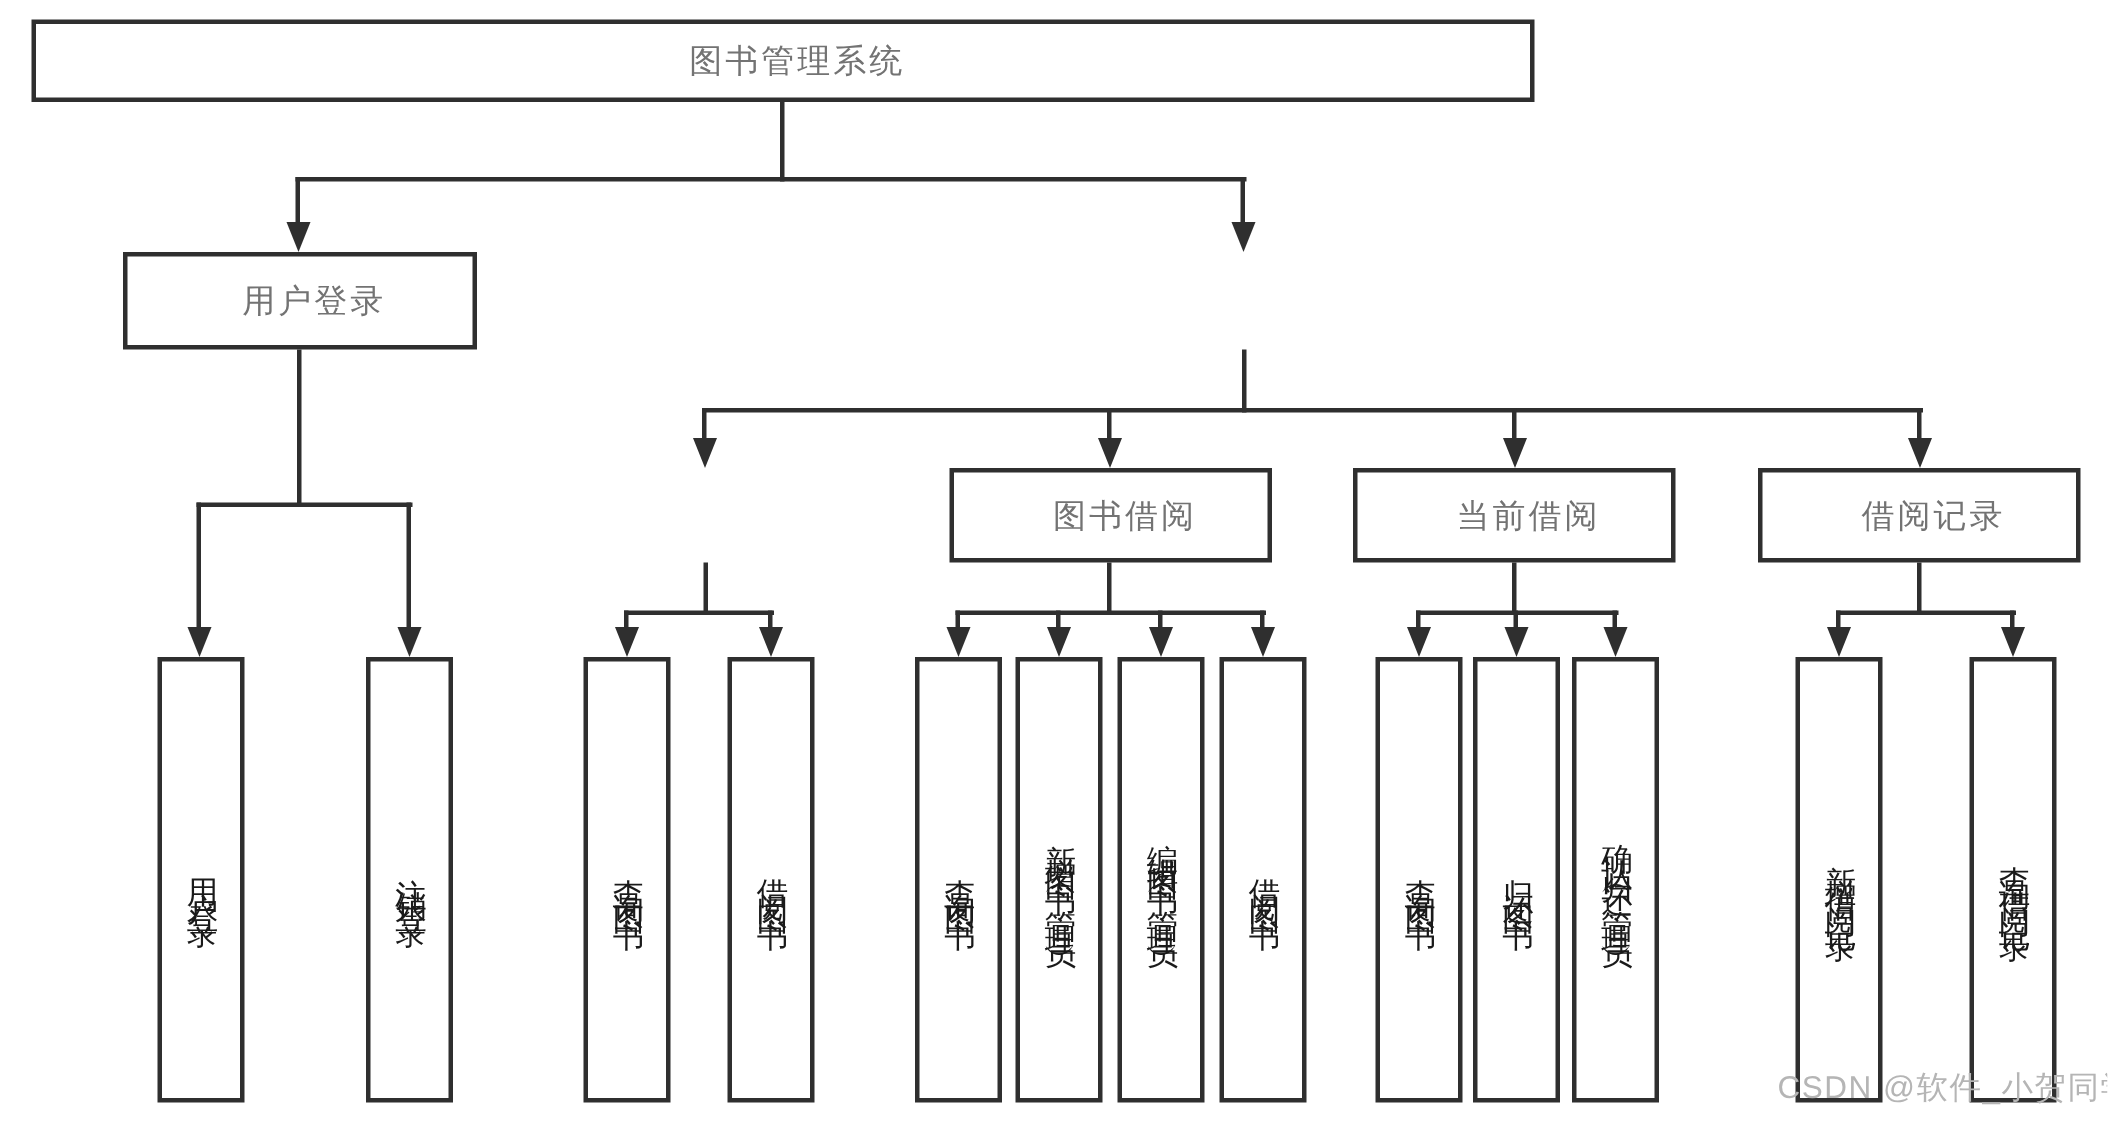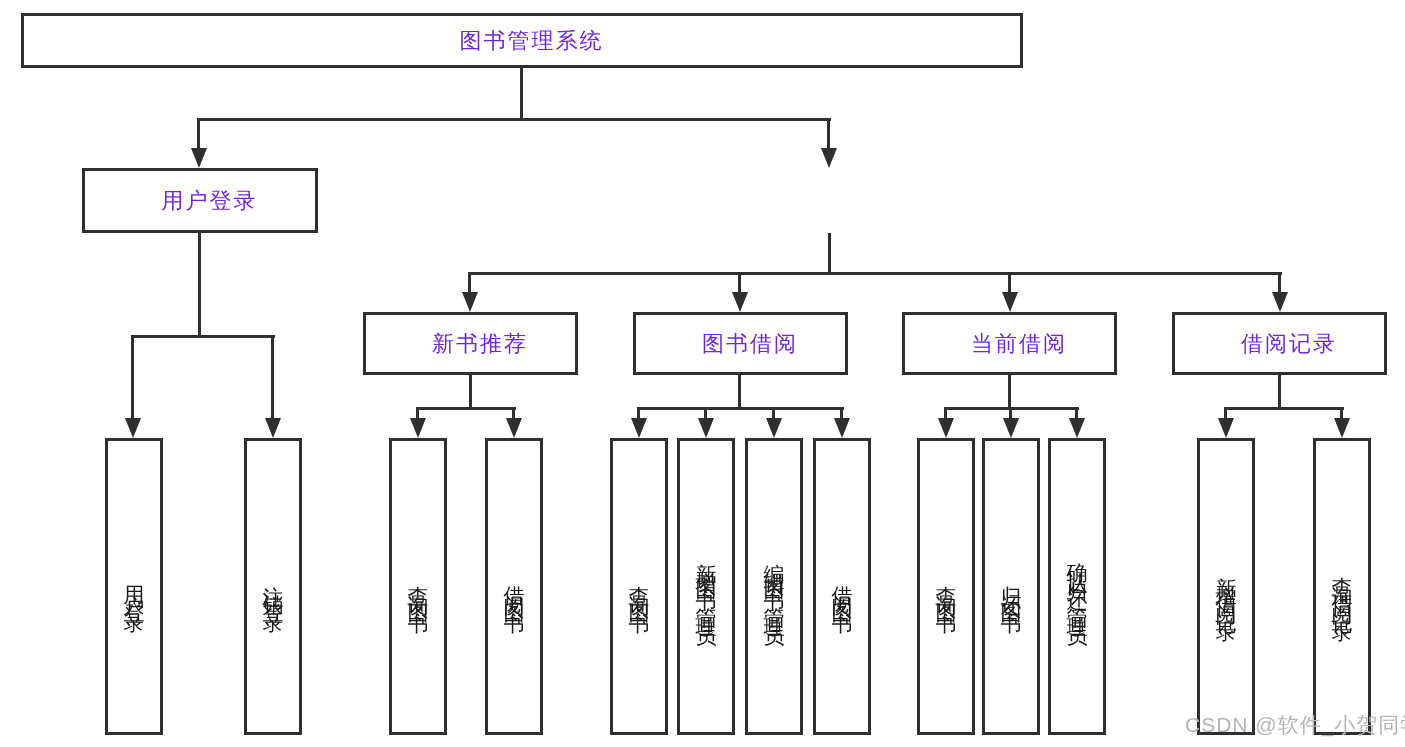--- a/index.html
+++ b/index.html
@@ -1,20 +1,20 @@
 <!DOCTYPE html>
 <html><head>
 <meta charset="utf-8">
 <style>
   html,body{margin:0;padding:0;background:#ffffff;}
   body{font-family:"Liberation Sans","DejaVu Sans",sans-serif;}
   .canvas{position:relative;width:1405px;height:747px;background:#ffffff;overflow:hidden;}
   .box{position:absolute;box-sizing:border-box;border:3px solid #2f2f2f;background:#ffffff;
        display:flex;align-items:center;justify-content:center;
-       font-size:22px;color:#6d28d9;letter-spacing:2px;white-space:nowrap;padding-left:19px;}
+       font-size:22px;color:#737373;letter-spacing:2px;white-space:nowrap;padding-left:19px;}
   .vbox{position:absolute;box-sizing:border-box;border:3px solid #2f2f2f;background:#ffffff;
         top:438px;width:58px;height:297px;
         display:flex;align-items:center;justify-content:center;
         writing-mode:vertical-rl;text-orientation:mixed;
         font-size:21px;color:#1a1a1a;letter-spacing:9px;white-space:nowrap;}
   .vl{position:absolute;width:3px;background:#2f2f2f;}
   .hl{position:absolute;height:3px;background:#2f2f2f;}
   .ar{position:absolute;width:0;height:0;
       border-left:8px solid transparent;border-right:8px solid transparent;
       border-top:20px solid #2f2f2f;}
@@ -23,21 +23,20 @@
 </style>
 </head>
 <body>
 
 <div class="canvas">
 
   <div class="box" style="left:21px;top:13px;width:1002px;height:55px">图书管理系统</div>
 
   <div class="box" style="left:82px;top:168px;width:236px;height:65px">用户登录</div>
 
-  <div class="box" style="left:363px;top:312px;width:215px;height:63px">新书推荐</div>
   <div class="box" style="left:902px;top:312px;width:215px;height:63px">当前借阅</div>
   <div class="box" style="left:633px;top:312px;width:215px;height:63px">图书借阅</div>
   <div class="box" style="left:1172px;top:312px;width:215px;height:63px">借阅记录</div>
 
   <div class="vbox" style="left:105px">用户登录</div>
   <div class="vbox" style="left:244px">注销登录</div>
 
   <div class="vbox" style="left:389px">查询图书</div>
   <div class="vbox" style="left:485px">借阅图书</div>
 

